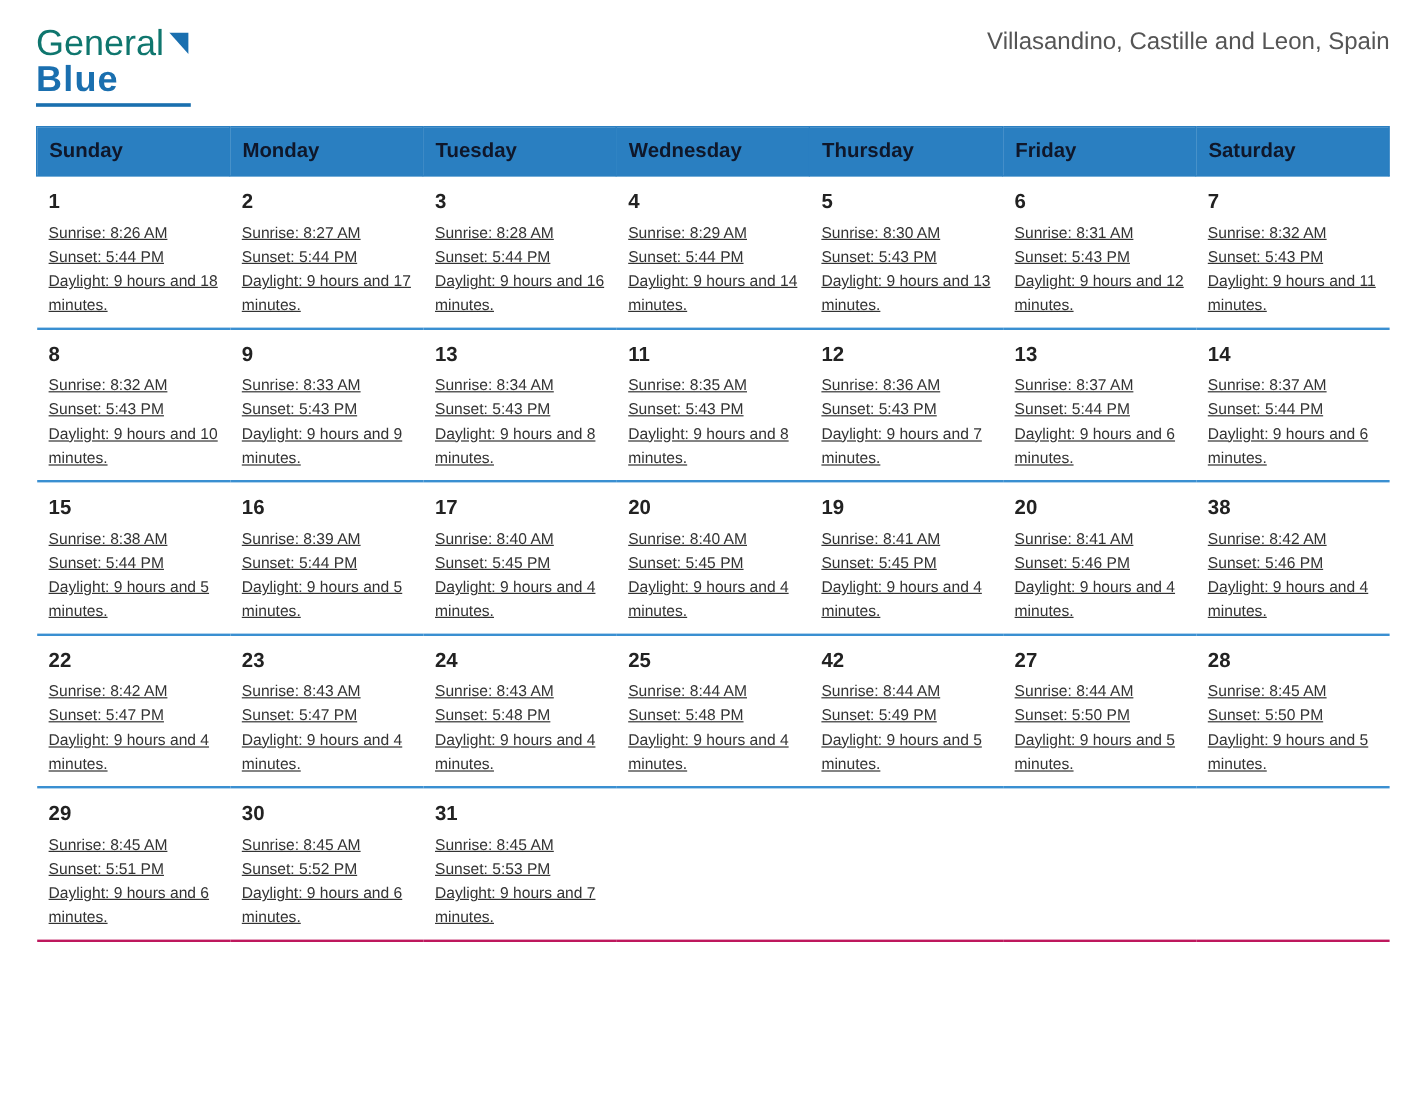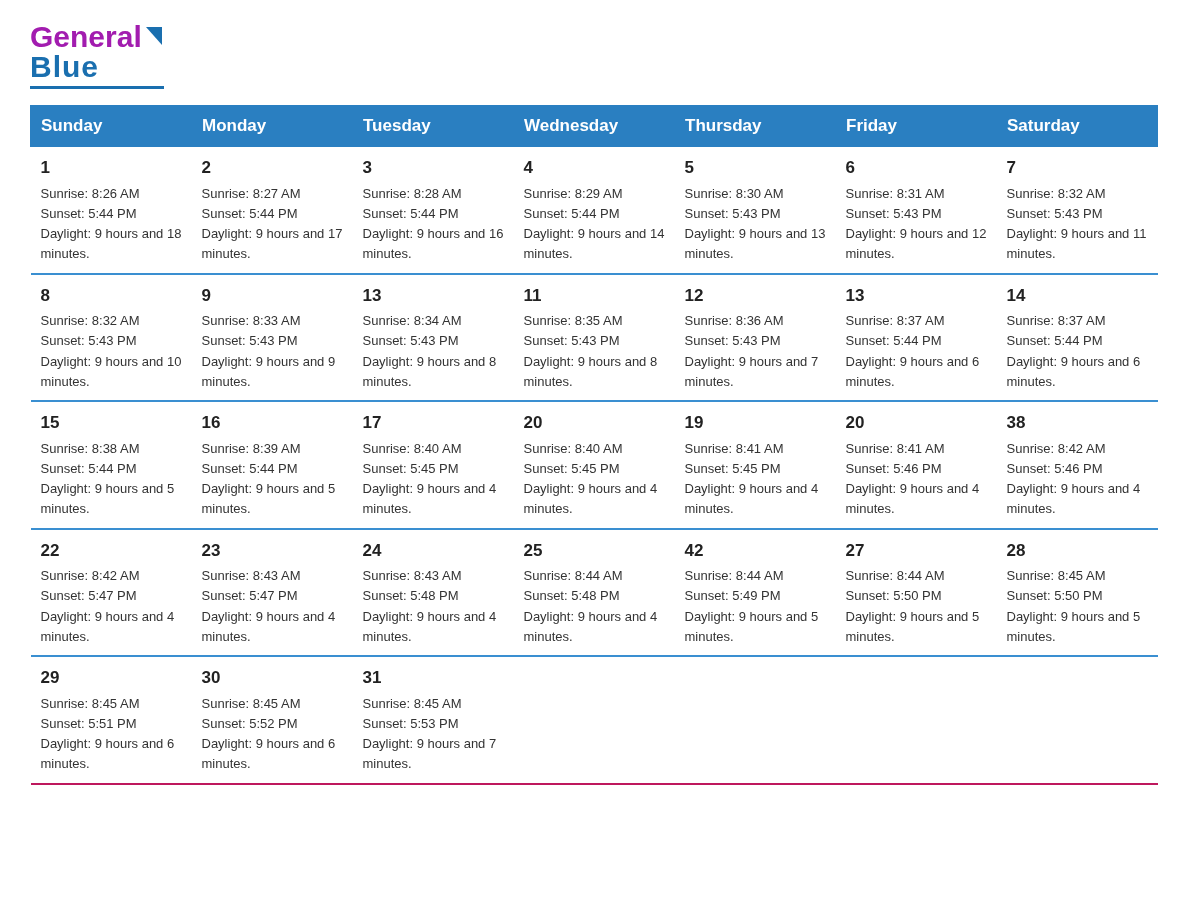--- a/index.html
+++ b/index.html
@@ -35,21 +35,21 @@
       color: #555;
       margin-top: 4px;
     }
     table {
       width: 100%;
       border-collapse: collapse;
       table-layout: fixed;
     }
     thead tr th {
       background: #2a7fc1;
-      color: #ffffff;
+      color: #0f172a;
       font-size: 17px;
       font-weight: bold;
       padding: 10px 10px;
       text-align: left;
       border: 1px solid #2a7fc1;
     }
     tbody tr td {
       vertical-align: top;
       padding: 8px 10px;
       font-size: 13.5px;
@@ -65,42 +65,44 @@
       font-size: 17px;
       font-weight: bold;
       color: #222;
       display: block;
       margin-bottom: 3px;
     }
     .day-info {
       font-size: 13px;
       color: #333;
       line-height: 1.55;
+      text-decoration: underline;
     }
     tbody tr:last-child td {
       border-bottom: 2px solid #be185d;
     }
   </style>
 </head>
 <body>
 
 <div class="header">
   <div class="logo">
     <div style="display:flex; align-items:center;">
-      <span style="font-size:30px; font-weight:bold; color:#a21caf;">General</span>
+      <span style="font-size:30px; font-weight:normal; color:#0f766e;">General</span>
       <svg width="20" height="22" viewBox="0 0 20 22" style="margin-left:2px; margin-top:2px;">
         <polygon points="2,0 18,0 18,18" fill="#1a6faf"></polygon>
       </svg>
     </div>
     <div style="display:flex; align-items:flex-start; margin-top:-4px;">
       <span style="font-size:30px; font-weight:bold; color:#1a6faf; letter-spacing:1px;">Blue</span>
     </div>
     <div style="height:3px; background:#1a6faf; width:100%; margin-top:2px;"></div>
   </div>
   <div class="title-section">
+    <div class="location">Villasandino, Castille and Leon, Spain</div>
   </div>
 </div>
 
 <table>
   <thead>
     <tr>
       <th>Sunday</th>
       <th>Monday</th>
       <th>Tuesday</th>
       <th>Wednesday</th>

